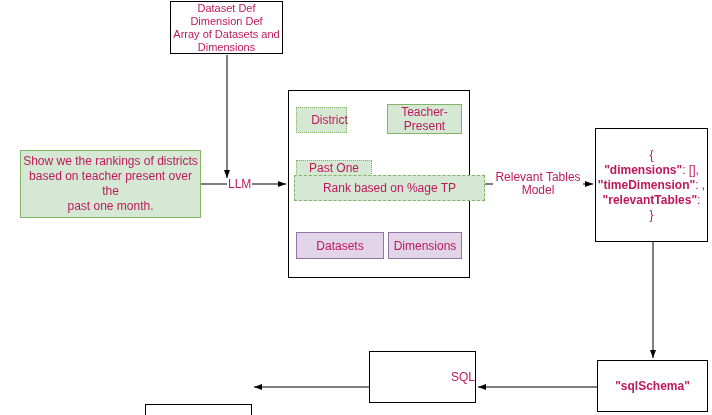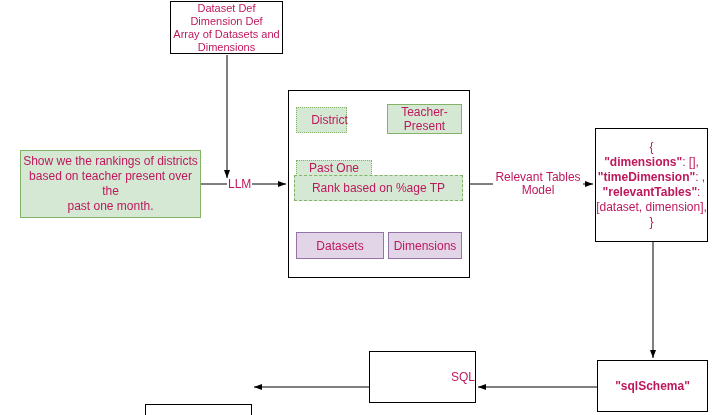--- a/index.html
+++ b/index.html
@@ -30,21 +30,21 @@
   .dashed-green { background: #d5e8d4; border: 1px dashed #82b366; }
   .purple-box { background: #e1d5e7; border: 1px solid #9673a6; }
 
   .defs-box   { left: 170px; top: 1px;  width: 113px; height: 53px; font-size: 11px; line-height: 13px; }
   .query-box  { left: 1px;  top: 150px; width: 181px; height: 68px; line-height: 15px; margin-left: 19px; }
   .extract-box{ left: 288px; top: 90px; width: 182px; height: 188px; background: #ffffff; }
 
   .district-box   { left: 296px; top: 107px; width: 51px;  height: 26px; padding-left: 16px; }
   .teacher-box    { left: 387px; top: 104px; width: 75px;  height: 30px; line-height: 14px; }
   .pastmonth-box  { left: 296px; top: 140px; width: 76px;  height: 30px; line-height: 14px; margin-top: 20px; }
-  .rank-box       { left: 294px; top: 175px; width: 169px; height: 26px; }
+  .rank-box       { left: 294px; top: 175px; width: 191px; height: 26px; }
   .datasets-box   { left: 296px; top: 232px; width: 88px;  height: 27px; }
   .dimensions-box { left: 388px; top: 232px; width: 74px;  height: 27px; }
 
   .json-box   { left: 595px; top: 128px; width: 113px; height: 114px; line-height: 15px; }
   .sqlschema-box { left: 597px; top: 360px; width: 111px; height: 52px; font-weight: bold; }
   .sql-box    { left: 369px; top: 351px; width: 107px; height: 52px; align-items: flex-end; }
   .data-box   { left: 145px; top: 360px; width: 107px; height: 52px; margin-top: 44px; }
 
   .edge-label {
     position: absolute;
@@ -115,21 +115,20 @@
   <div class="edge-label rt-label">
     <div>Relevant Tables</div>
     <div>Model</div>
   </div>
 
   <div class="box json-box">
     <div class="jline"><span>{</span></div>
     <div class="jline"><b>"dimensions"</b><span>: [],</span></div>
     <div class="jline"><b>"timeDimension"</b><span>: ,</span></div>
     <div class="jline"><b>"relevantTables"</b><span>:</span></div>
-    <div class="jline"><span>[dataset, dimension],</span></div>
     <div class="jline"><span>}</span></div>
   </div>
 
   <div class="box sqlschema-box">
     <div>"sqlSchema"</div>
   </div>
   <div class="box sql-box">
     <div>SQL</div>
   </div>
   <div class="box data-box">

